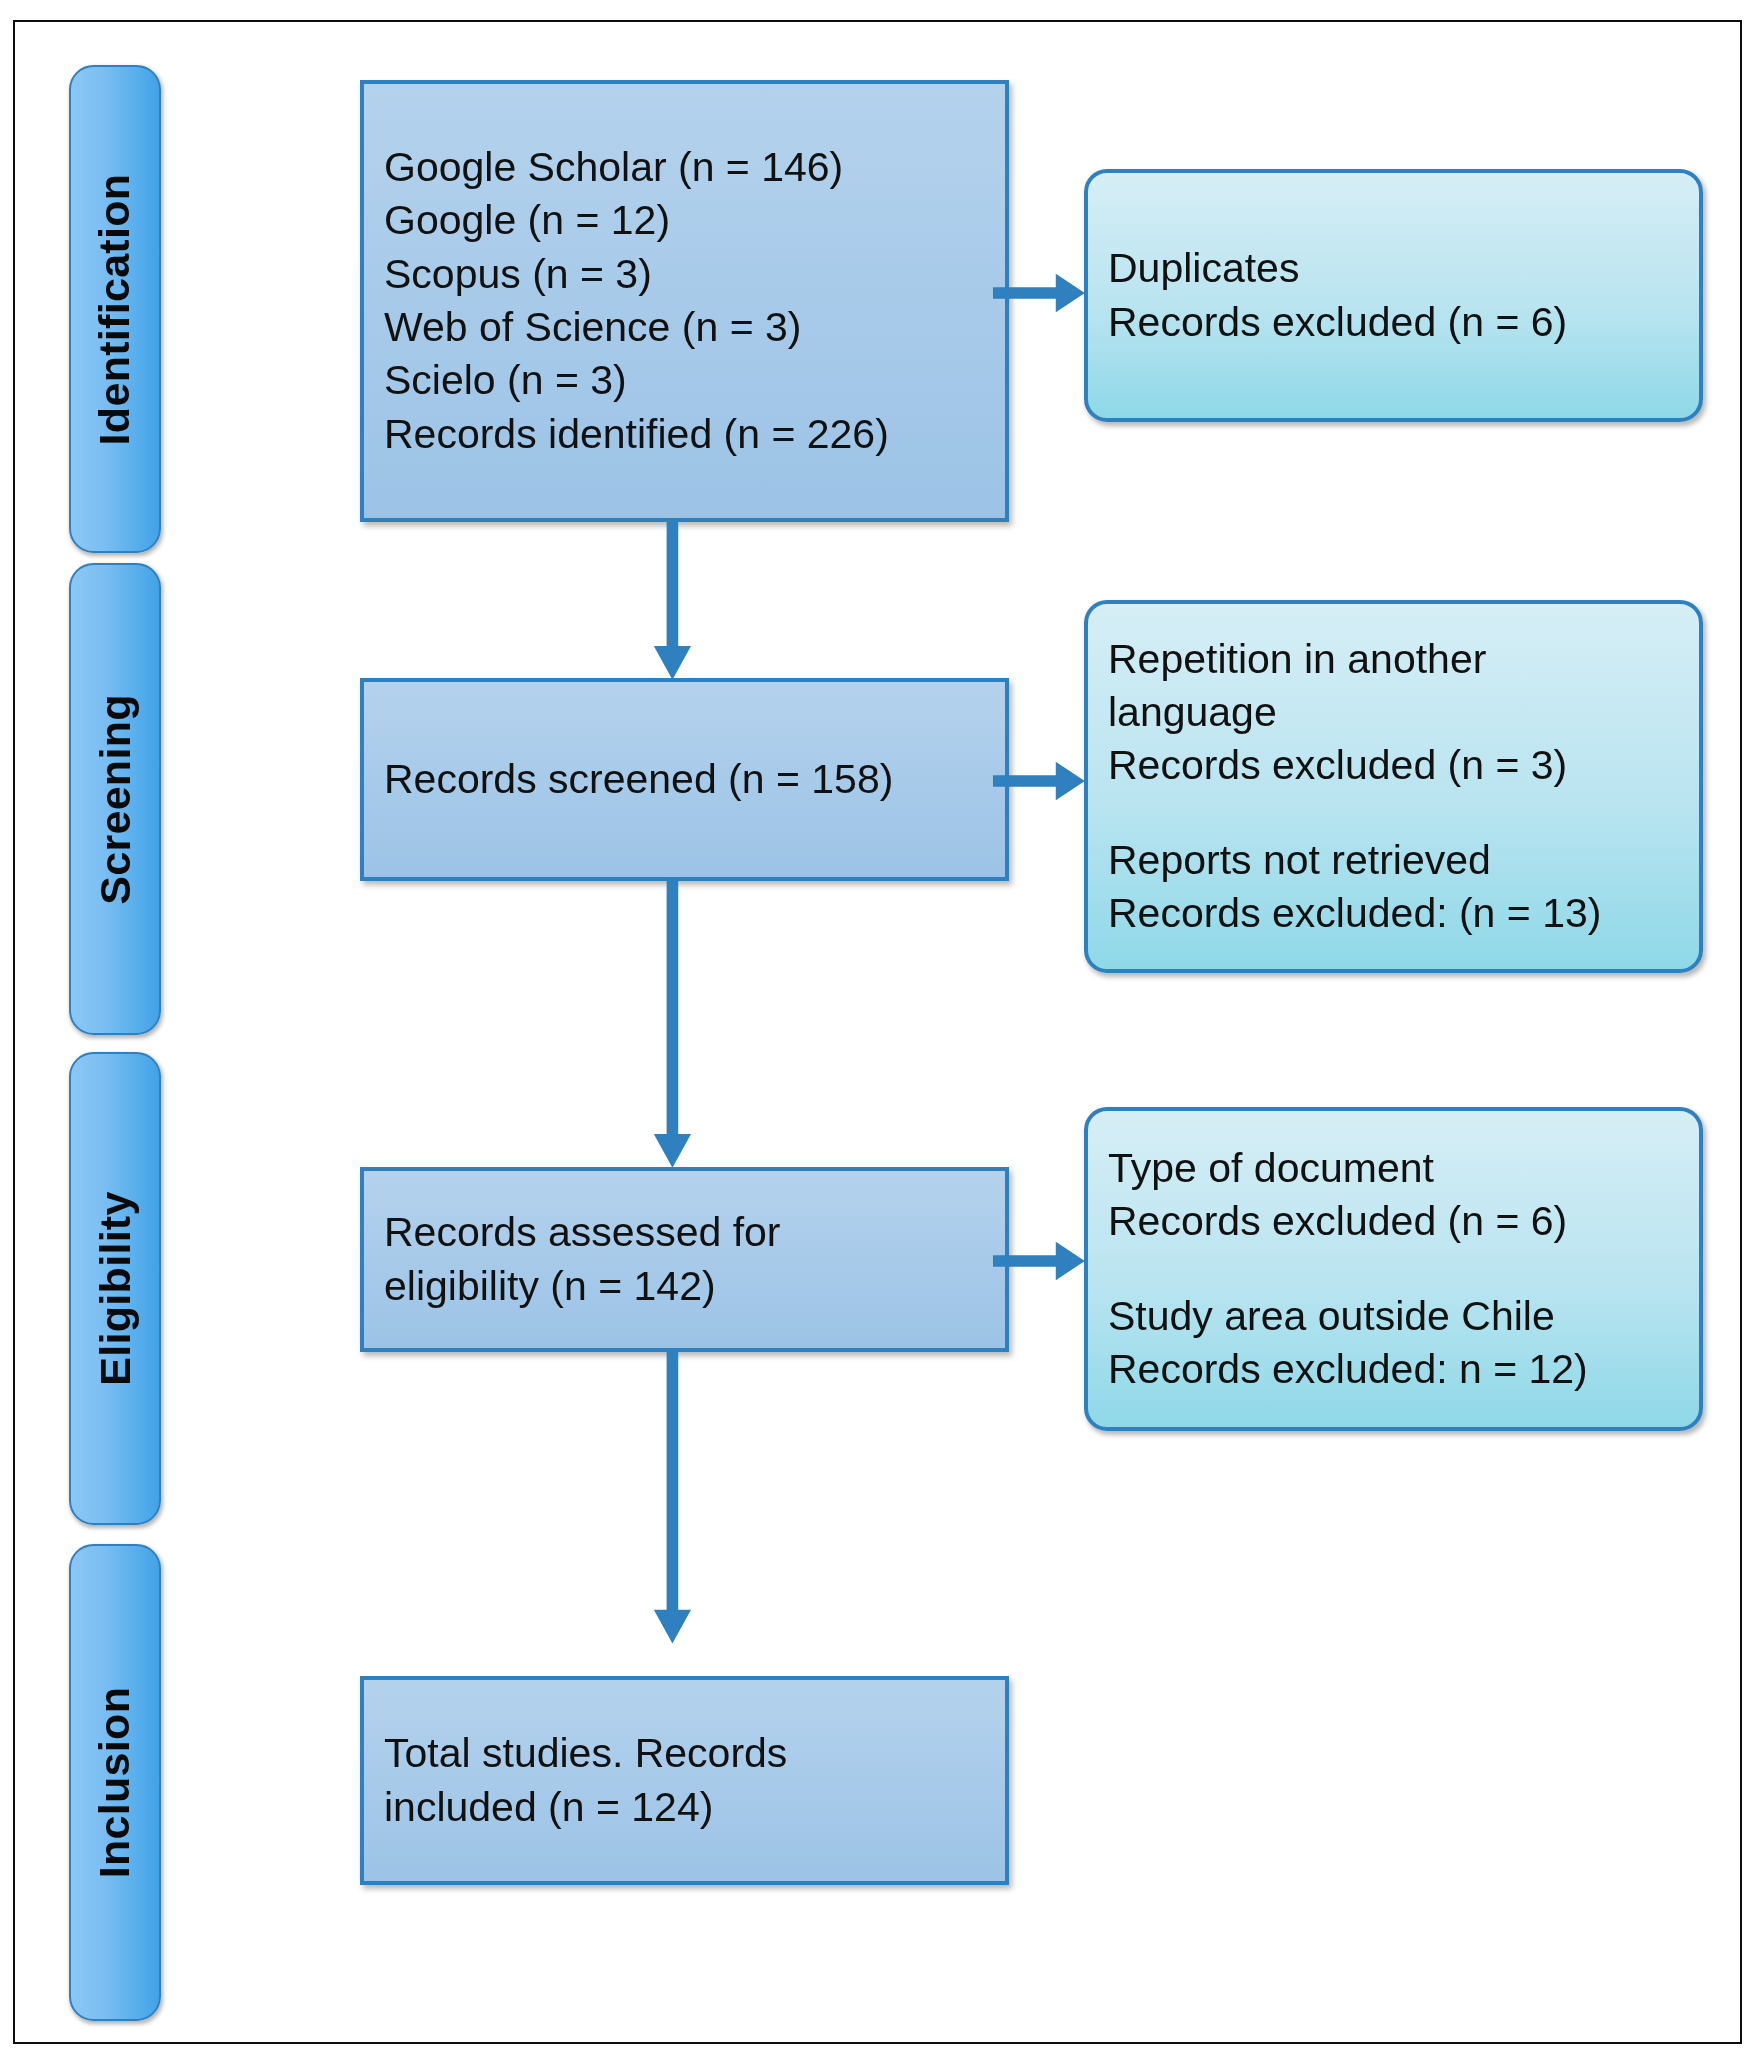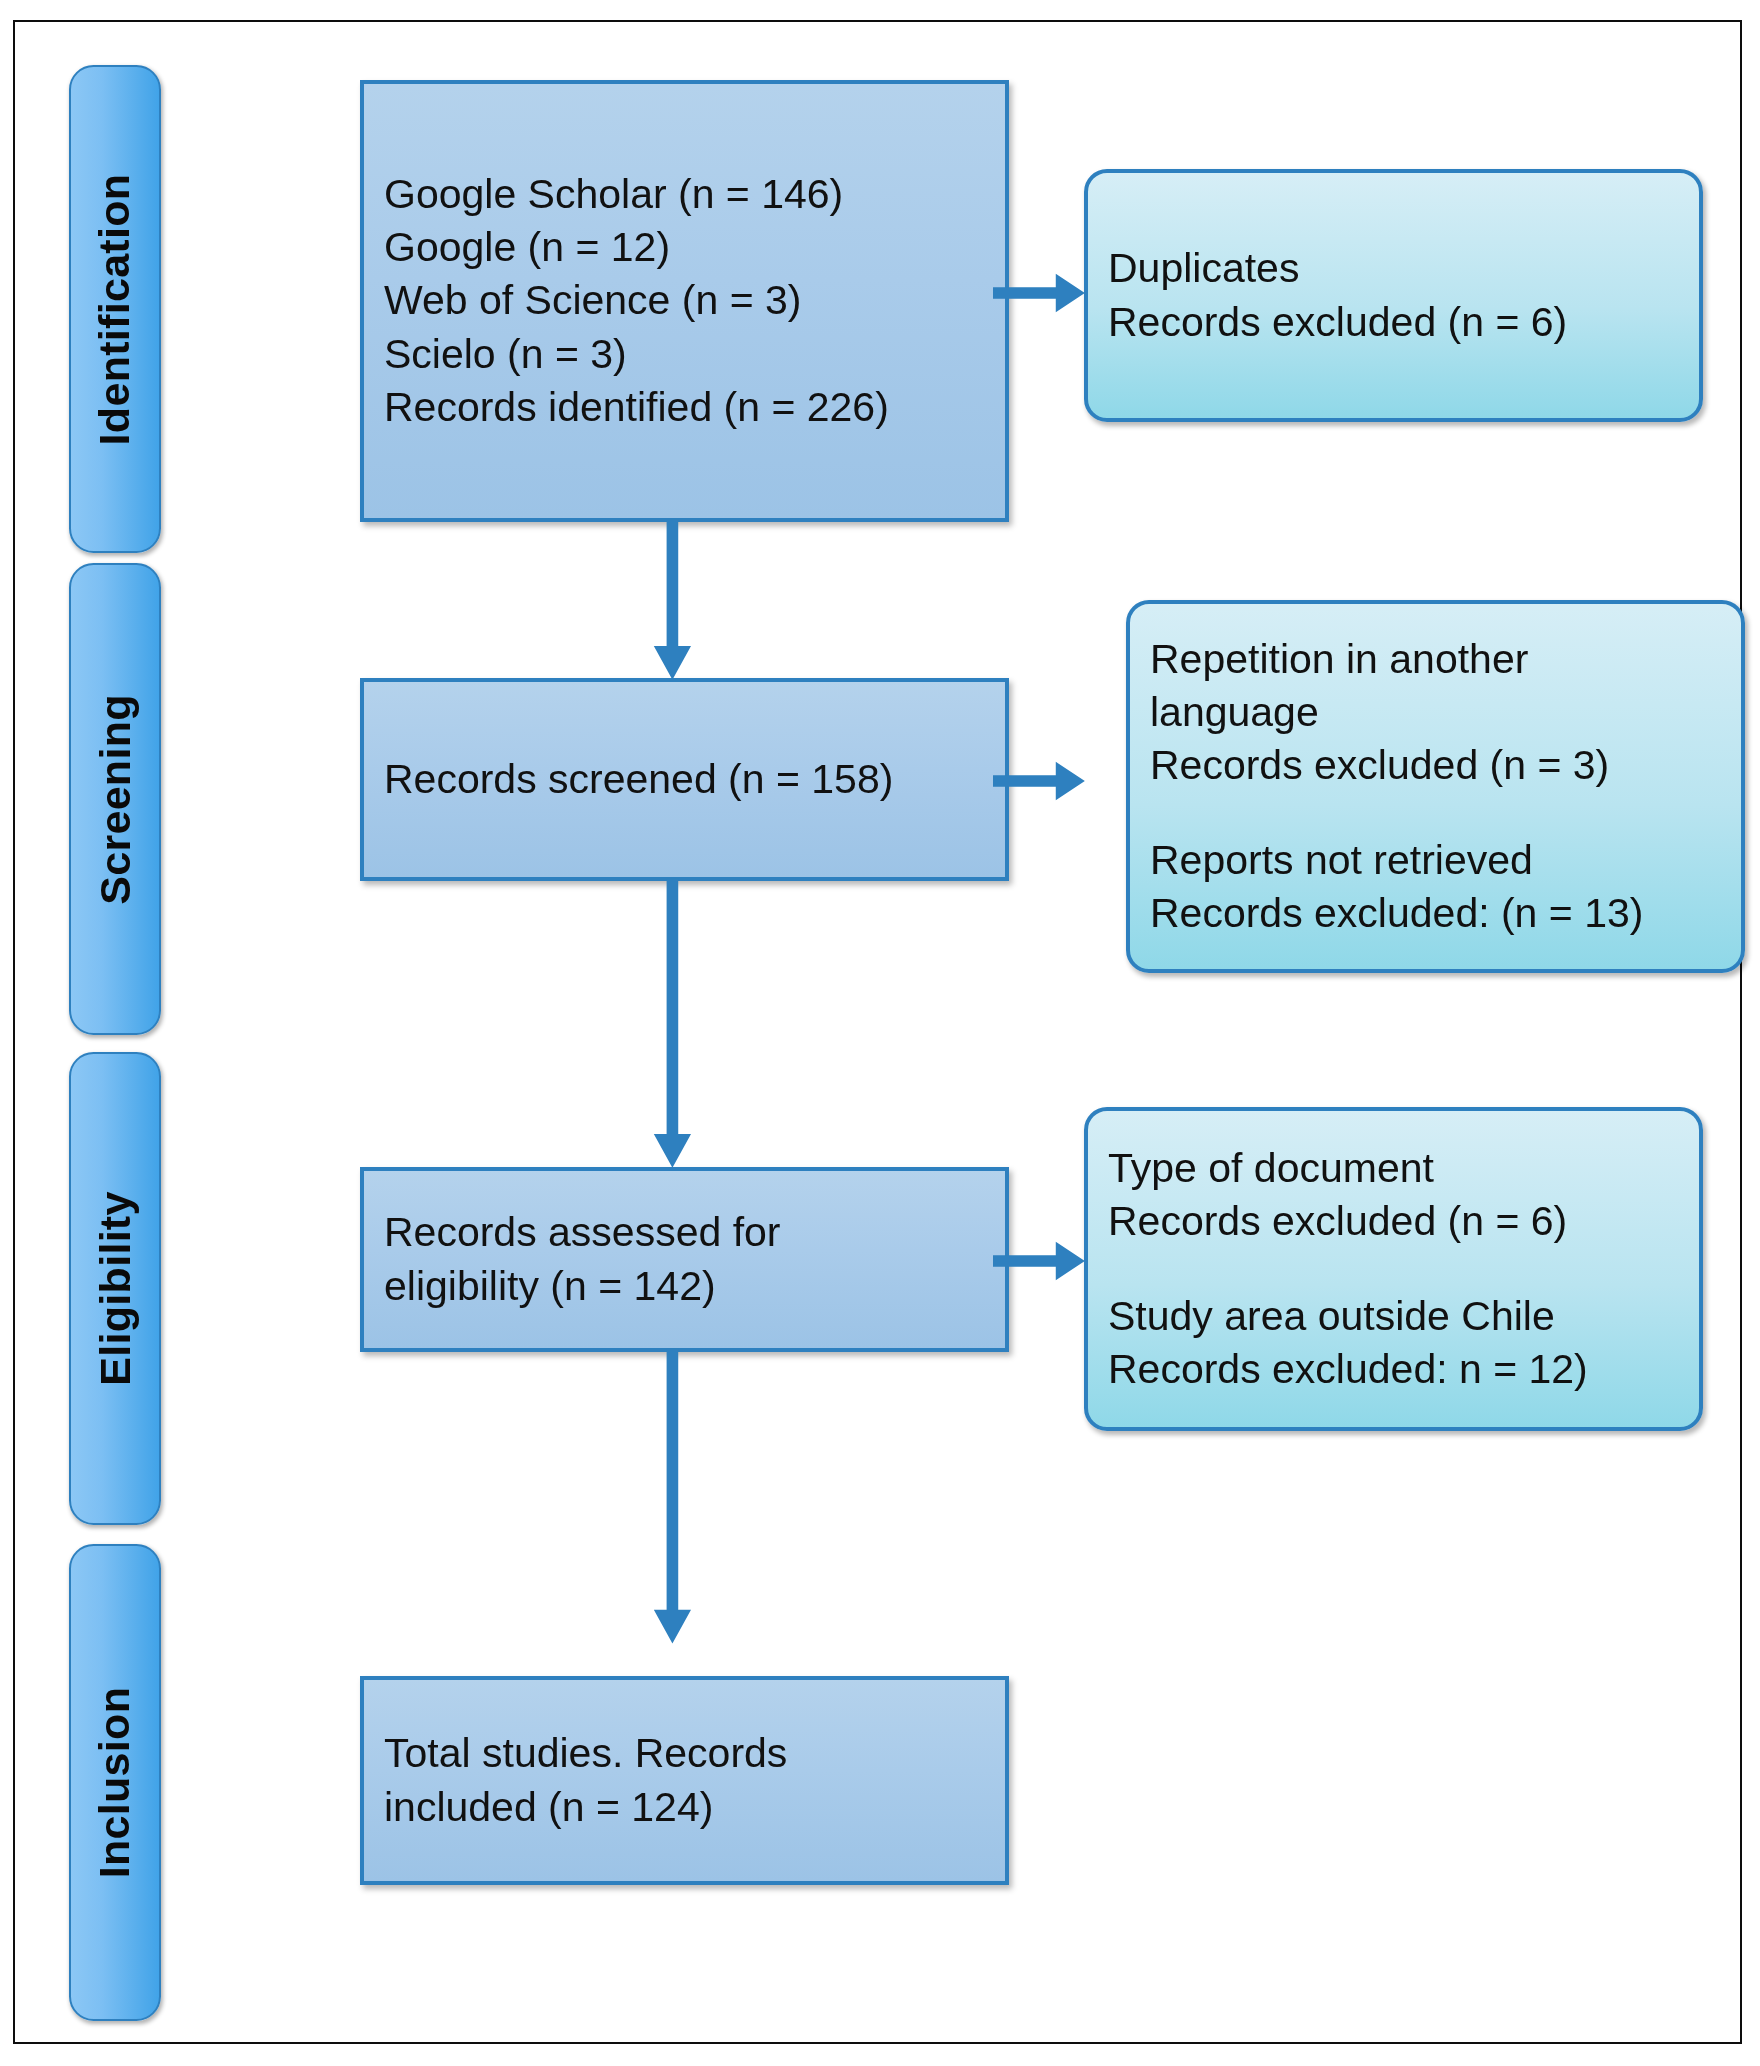--- a/index.html
+++ b/index.html
@@ -108,20 +108,21 @@
     <span class="vtext">Eligibility</span>
   </div>
 
   <div class="stage-label" style="top:1544px; height:477px;">
     <span class="vtext">Inclusion</span>
   </div>
 
   <div class="flow-box main" style="left:348px; top:80px; width:649px; height:442px;">
     <div class="line">Google Scholar (n = 146)</div>
     <div class="line">Google (n = 12)</div>
+    <div class="line">Scopus (n = 3)</div>
     <div class="line">Web of Science (n = 3)</div>
     <div class="line">Scielo (n = 3)</div>
     <div class="line">Records identified (n = 226)</div>
   </div>
 
   <div class="arrow" style="left:993px; top:268px; width:93px; height:50px;">
     <svg width="93" height="50" viewBox="0 0 160 86">
       <path d="M0,33 L108,33 L108,10 L158,43 L108,76 L108,53 L0,53 Z" fill="#2E80BF"></path>
     </svg>
   </div>
@@ -140,21 +141,21 @@
   <div class="flow-box main" style="left:348px; top:678px; width:649px; height:203px;">
     <div class="line">Records screened (n = 158)</div>
   </div>
 
   <div class="arrow" style="left:993px; top:756px; width:93px; height:50px;">
     <svg width="93" height="50" viewBox="0 0 160 86">
       <path d="M0,33 L108,33 L108,10 L158,43 L108,76 L108,53 L0,53 Z" fill="#2E80BF"></path>
     </svg>
   </div>
 
-  <div class="flow-box exclude" style="left:1084px; top:600px; width:619px; height:373px;margin-left:42px;">
+  <div class="flow-box exclude" style="left:1084px; top:600px; width:619px; height:373px;">
     <div class="line">Repetition in another</div>
     <div class="line">language</div>
     <div class="line">Records excluded (n = 3)</div>
     <div class="line gap"></div>
     <div class="line">Reports not retrieved</div>
     <div class="line">Records excluded: (n = 13)</div>
   </div>
 
   <div class="arrow" style="left:648px; top:878px; width:50px; height:291px;">
     <svg width="50" height="291" viewBox="0 0 86 500">

